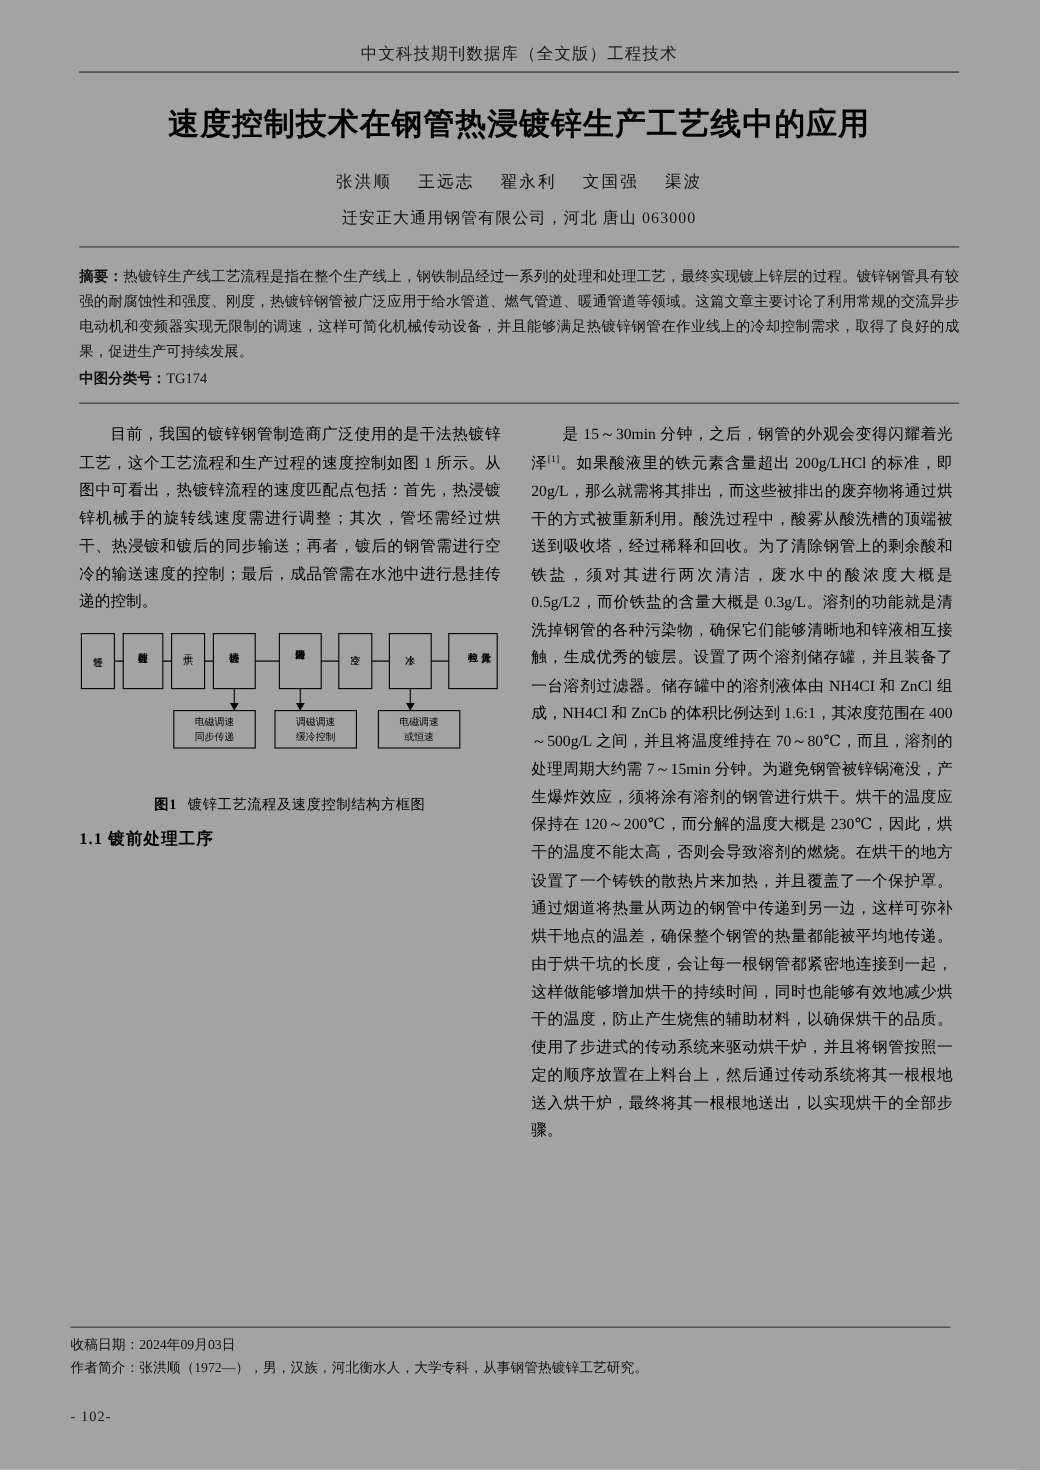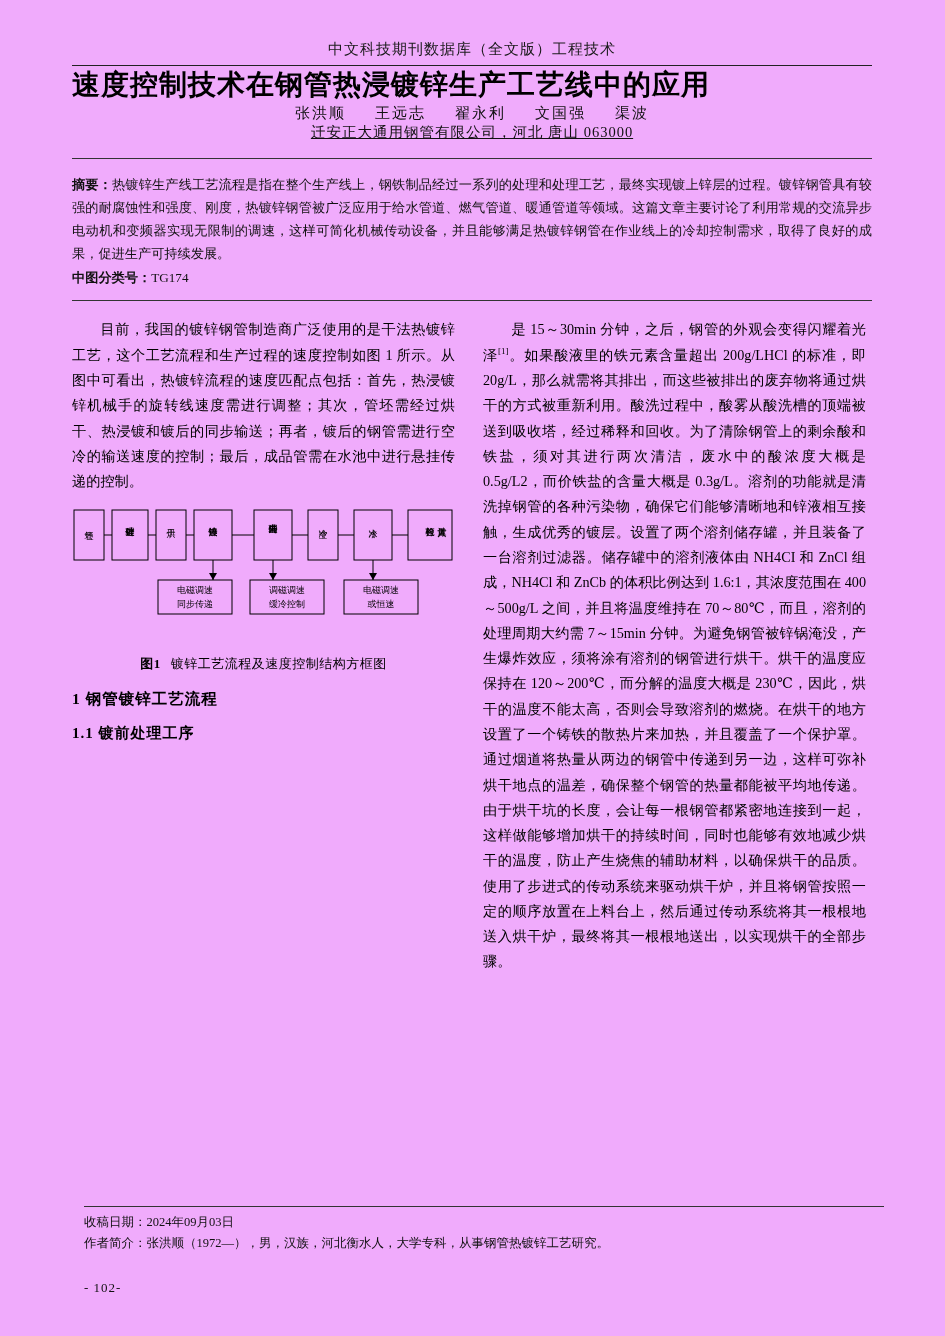--- a/index.html
+++ b/index.html
@@ -7,21 +7,21 @@
     padding: 0;
     background: #c8c8c8;
   }
   body {
     font-family: "Liberation Serif", "DejaVu Serif", serif;
   }
   .page {
     position: relative;
     width: 945px;
     height: 1336px;
-    background: #f0abfc;
+    background: #a3a3a3;
     margin: 0 auto;
     overflow: hidden;
     box-sizing: border-box;
   }
   .inner {
     position: absolute;
     left: 72px;
     top: 40px;
     width: 800px;
     height: 1250px;
@@ -33,39 +33,41 @@
     letter-spacing: 1px;
     color: #1a1a1a;
     padding-bottom: 6px;
   }
   .head-rule {
     border-bottom: 1px solid #222;
     margin: 0 0 0 0;
     width: 100%;
   }
   .title {
+    text-align: center;
     font-size: 28px;
     font-weight: bold;
     letter-spacing: 1px;
+    margin-top: 28px;
     color: #000;
   }
   .authors {
     text-align: center;
     font-size: 15px;
+    margin-top: 24px;
     letter-spacing: 2px;
     color: #111;
-    font-family: Liberation Mono, monospace;
   }
   .authors span { margin: 0 9px; }
   .affil {
     text-align: center;
     font-size: 14.5px;
-    letter-spacing: 1px;
-    color: #111;
-    text-decoration: underline;
+    margin-top: 14px;
+    letter-spacing: 1px;
+    color: #111;
   }
   .rule2 {
     border-bottom: 1px solid #333;
     margin-top: 16px;
   }
   .abstract-block {
     margin-top: 14px;
     font-size: 13.2px;
     line-height: 1.75;
     color: #111;
@@ -119,21 +121,21 @@
   }
   .fig-caption .fignum { margin-right: 10px; font-weight: bold; }
   .figure {
     margin-top: 8px;
     width: 383px;
   }
   sup { font-size: 9px; vertical-align: super; }
   
   .footer {
     position: absolute;
-    left: 84px;
+    left: 64px;
     bottom: 36px;
     width: 800px;
     font-size: 12.5px;
     line-height: 1.75;
     color: #111;
   }
   .footer-rule {
     border-top: 1px solid #333;
     width: 100%;
     margin-bottom: 5px;
@@ -232,21 +234,20 @@
               <text x="215" y="105" text-anchor="middle">缓冷控制</text>
               <text x="309" y="91" text-anchor="middle">电磁调速</text>
               <text x="309" y="105" text-anchor="middle">或恒速</text>
             </g>
           </svg>
           <div class="fig-caption">
             <span class="fignum">图1</span><span>镀锌工艺流程及速度控制结构方框图</span>
           </div>
         </div>
 
-        <div class="h2">1  钢管镀锌工艺流程</div>
         <div class="h3">1.1   镀前处理工序</div>
       </div>
 
       <div class="col">
         <p><span>是 15～30min 分钟，之后，钢管的外观会变得闪耀着光泽</span><sup>[1]</sup><span>。如果酸液里的铁元素含量超出 200g/LHCl 的标准，即 20g/L，那么就需将其排出，而这些被排出的废弃物将通过烘干的方式被重新利用。酸洗过程中，酸雾从酸洗槽的顶端被送到吸收塔，经过稀释和回收。为了清除钢管上的剩余酸和铁盐，须对其进行两次清洁，废水中的酸浓度大概是 0.5g/L2，而价铁盐的含量大概是 0.3g/L。溶剂的功能就是清洗掉钢管的各种污染物，确保它们能够清晰地和锌液相互接触，生成优秀的镀层。设置了两个溶剂储存罐，并且装备了一台溶剂过滤器。储存罐中的溶剂液体由 NH4CI 和 ZnCl 组成，NH4Cl 和 ZnCb 的体积比例达到 1.6:1，其浓度范围在 400～500g/L 之间，并且将温度维持在 70～80℃，而且，溶剂的处理周期大约需 7～15min 分钟。为避免钢管被锌锅淹没，产生爆炸效应，须将涂有溶剂的钢管进行烘干。烘干的温度应保持在 120～200℃，而分解的温度大概是 230℃，因此，烘干的温度不能太高，否则会导致溶剂的燃烧。在烘干的地方设置了一个铸铁的散热片来加热，并且覆盖了一个保护罩。通过烟道将热量从两边的钢管中传递到另一边，这样可弥补烘干地点的温差，确保整个钢管的热量都能被平均地传递。由于烘干坑的长度，会让每一根钢管都紧密地连接到一起，这样做能够增加烘干的持续时间，同时也能够有效地减少烘干的温度，防止产生烧焦的辅助材料，以确保烘干的品质。使用了步进式的传动系统来驱动烘干炉，并且将钢管按照一定的顺序放置在上料台上，然后通过传动系统将其一根根地送入烘干炉，最终将其一根根地送出，以实现烘干的全部步骤。</span></p>
       </div>
 
     </div>
   </div>
 

